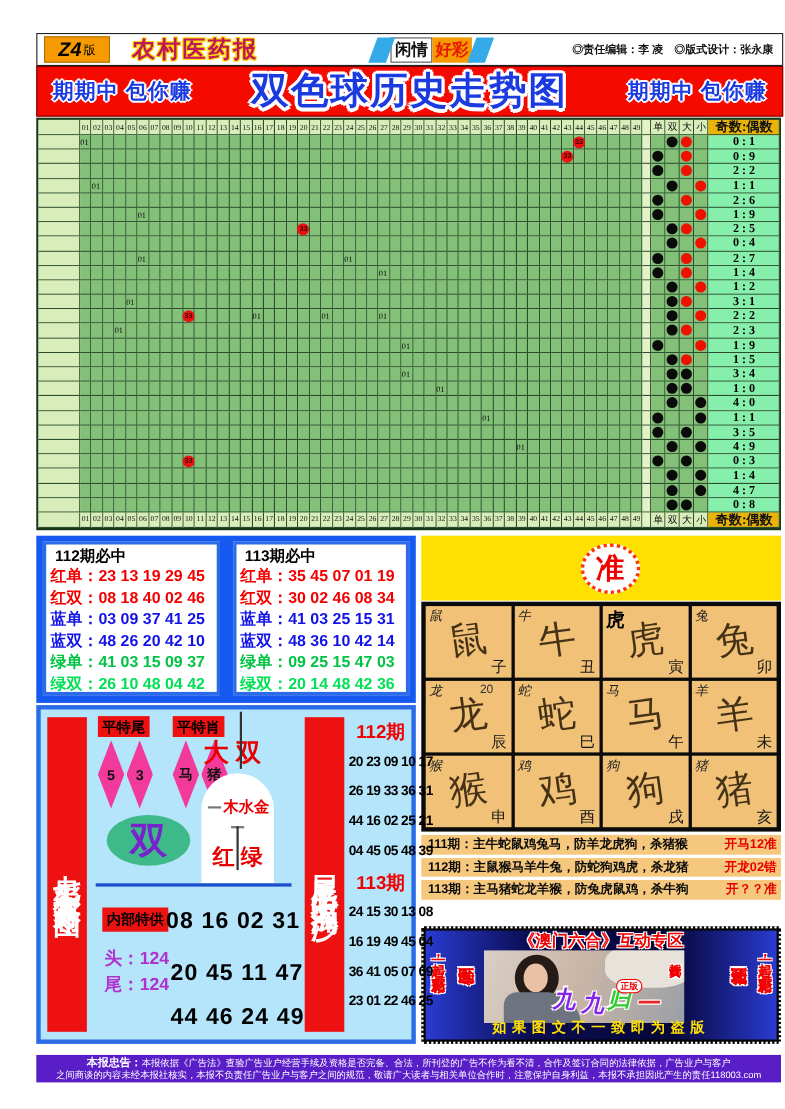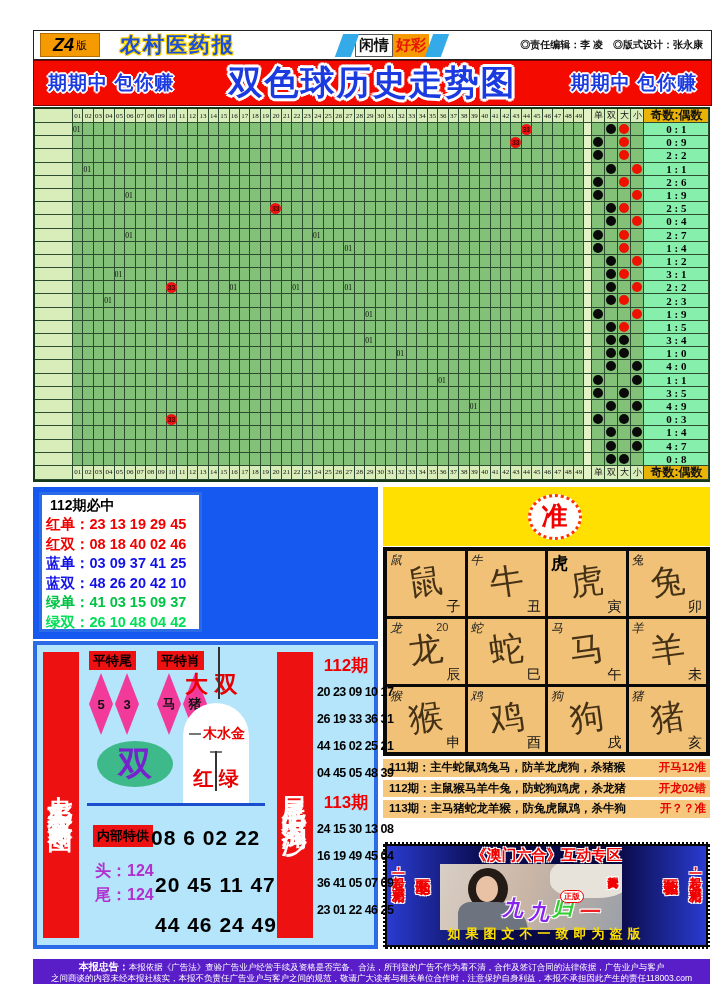--- a/index.html
+++ b/index.html
@@ -7,21 +7,21 @@
         font-family:"Liberation Sans",sans-serif;}
   .abs{position:absolute;gap:12px;}
 
   
   .masthead{left:33px;top:30px;width:677px;height:28px;border:1px solid #222;
             display:flex;align-items:center;background:#fff;}
   .edition-box{flex:none;margin-left:6px;width:58px;height:22px;background:#f59a00;
                display:flex;align-items:center;justify-content:center;border:1px solid #b06f00;}
   .edition-code{font-weight:bold;font-size:18px;color:#000;font-style:italic;}
   .edition-ban{font-size:11px;color:#000;margin-left:2px;}
-  .paper-name{margin-left:8px;font-size:21px;font-weight:bold;color:#1d4ed8;
+  .paper-name{margin-left:8px;font-size:21px;font-weight:bold;color:#be185d;
               font-family:"Liberation Serif",serif;letter-spacing:2px;
               text-shadow:1px 1px 0 #ffd700,-1px -1px 0 #ffd700,1px -1px 0 #ffd700,-1px 1px 0 #ffd700;}
   .tag-wrap{position:absolute;left:305px;top:2px;display:flex;align-items:center;height:24px;}
   .flag{width:16px;height:23px;background:#35aae8;transform:skewX(-20deg);}
   .tag-left{height:21px;padding:0 3px;border:1px solid #555;background:#fff;
             font-size:15px;font-weight:bold;color:#111;display:flex;align-items:center;}
   .tag-right{height:23px;padding:0 3px;background:#f59a00;font-size:15px;font-weight:bold;
              color:#e81500;display:flex;align-items:center;}
   .credits{position:absolute;right:8px;top:7px;font-size:10px;color:#111;font-weight:bold;}
 
@@ -1964,20 +1964,29 @@
   <div class="abs picks-strip">
       <div class="pick-box">
         <div class="pick-title">112期必中</div>
         <div class="pick-row c-red">红单：23 13 19 29 45</div>
         <div class="pick-row c-red">红双：08 18 40 02 46</div>
         <div class="pick-row c-blue">蓝单：03 09 37 41 25</div>
         <div class="pick-row c-blue">蓝双：48 26 20 42 10</div>
         <div class="pick-row c-green">绿单：41 03 15 09 37</div>
         <div class="pick-row c-green2">绿双：26 10 48 04 42</div>
       </div>
+      <div class="pick-box">
+        <div class="pick-title">113期必中</div>
+        <div class="pick-row c-red">红单：35 45 07 01 19</div>
+        <div class="pick-row c-red">红双：30 02 46 08 34</div>
+        <div class="pick-row c-blue">蓝单：41 03 25 15 31</div>
+        <div class="pick-row c-blue">蓝双：48 36 10 42 14</div>
+        <div class="pick-row c-green">绿单：09 25 15 47 03</div>
+        <div class="pick-row c-green2">绿双：20 14 48 42 36</div>
+      </div>
     </div>
 
   <div class="abs zg-header">
     <span class="zg-badge">准</span>
   </div>
 
   <div class="abs zodiac">
       <div class="z-cell">
         <div class="z-art">鼠</div>
         <div class="z-name">鼠</div>
@@ -2106,21 +2115,21 @@
     <div class="arch">
       <div class="elems">木水金</div>
       <div class="hl-div"></div>
       <div class="honglv">红 绿</div>
     </div>
     <div class="ellipse">
       <span>双</span>
     </div>
     <div class="hr-line"></div>
     <div class="neibu">内部特供</div>
-    <div class="bignum" style="left:114px;top:181px;">08 6 02 22</div>
+    <div class="bignum" style="left:114px;top:181px;">08 16 02 31</div>
     <div class="touwei" style="left:58px;top:216px;">头：124</div>
     <div class="touwei" style="left:58px;top:240px;">尾：124</div>
     <div class="bignum" style="left:118px;top:228px;">20 45 11 47</div>
     <div class="bignum" style="left:118px;top:268px;">44 46 24 49</div>
     <div class="red-strip strip-right">
       <span class="vtl">尾尾必中大浪淘沙</span>
     </div>
     <div class="numbers-col">
         <div class="nc-title">112期</div>
         <div class="nc-row">20 23 09 10 17</div>

